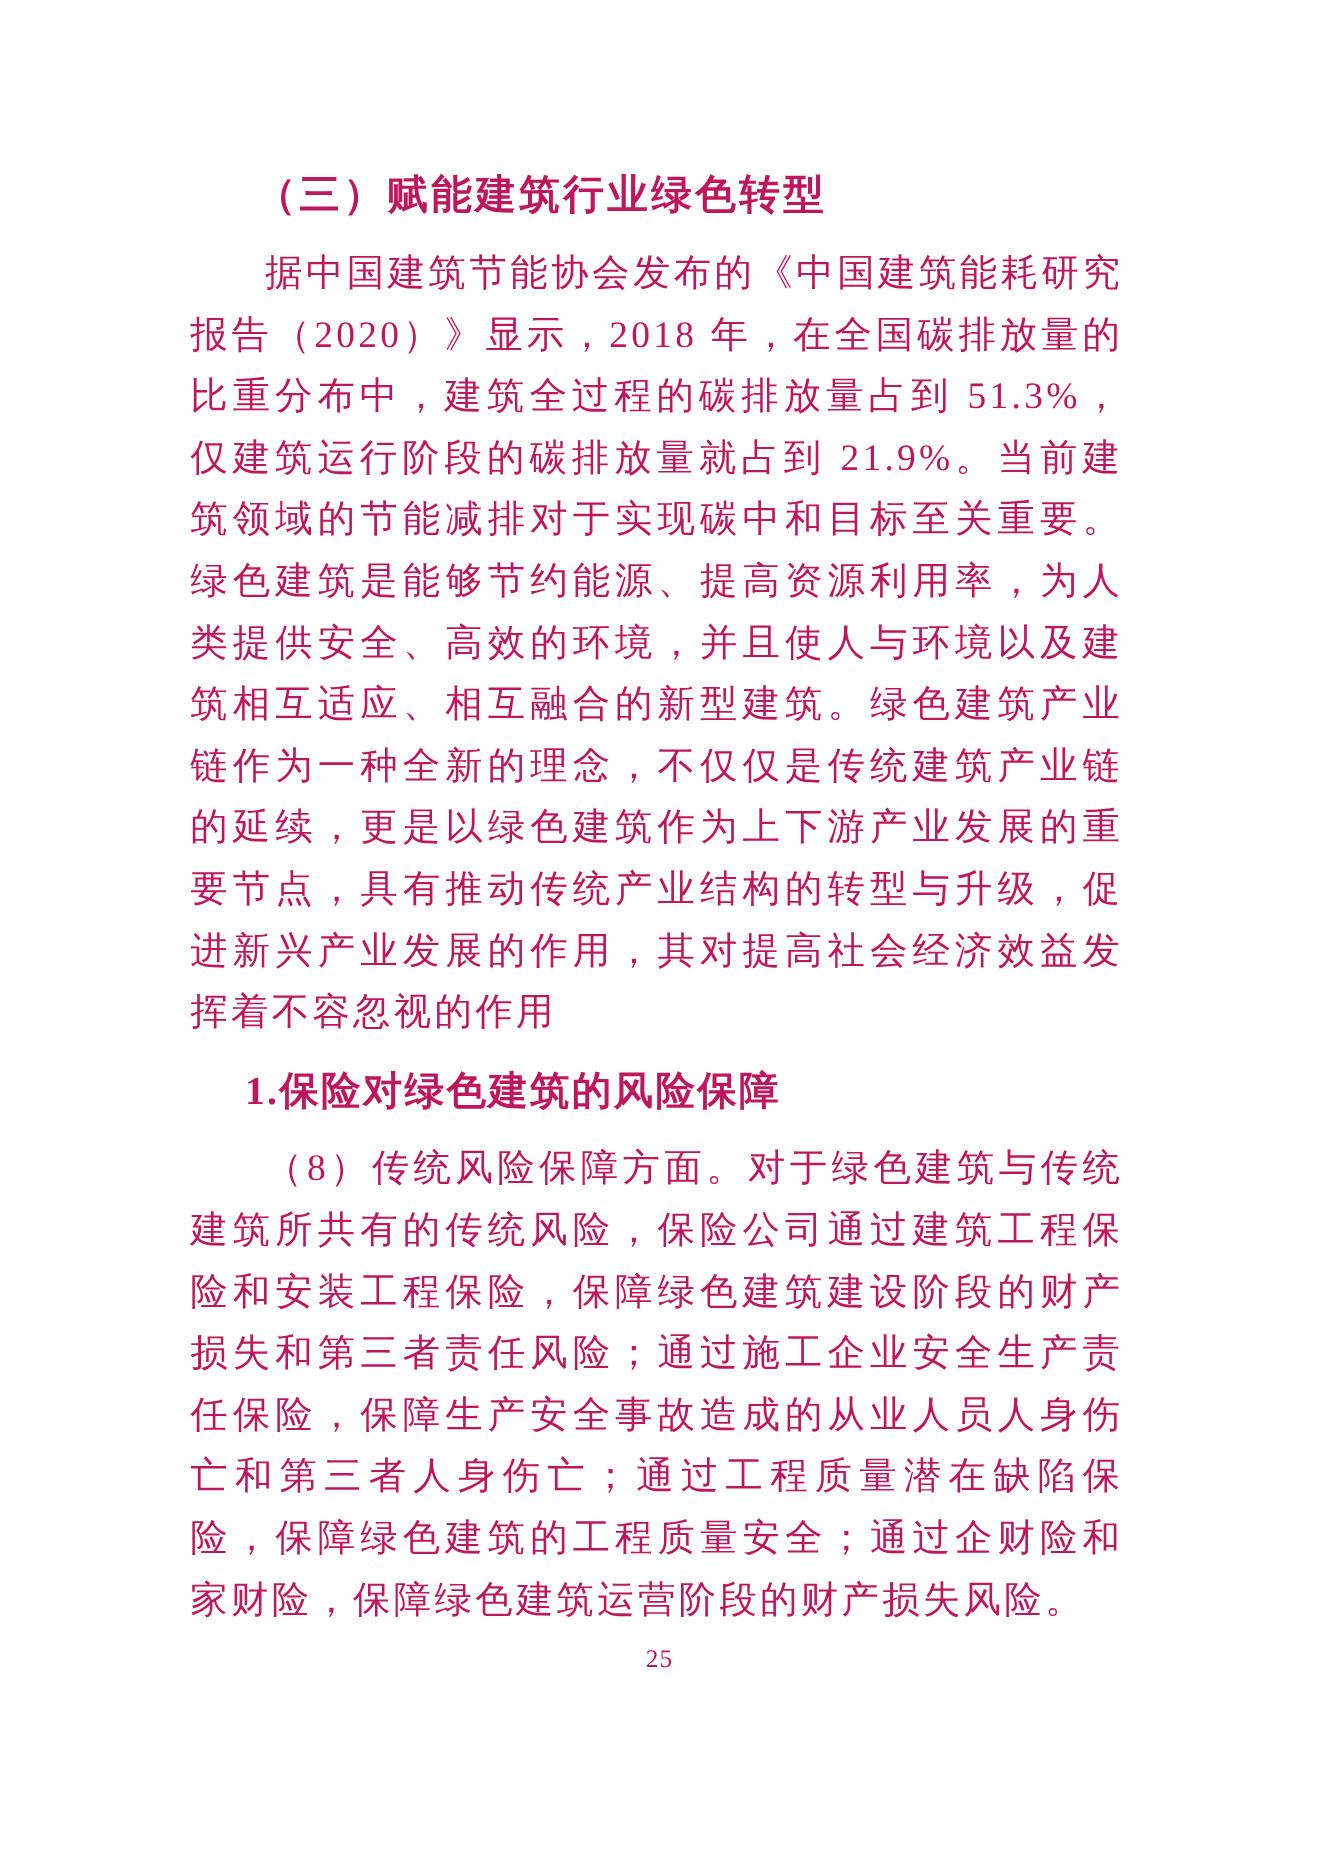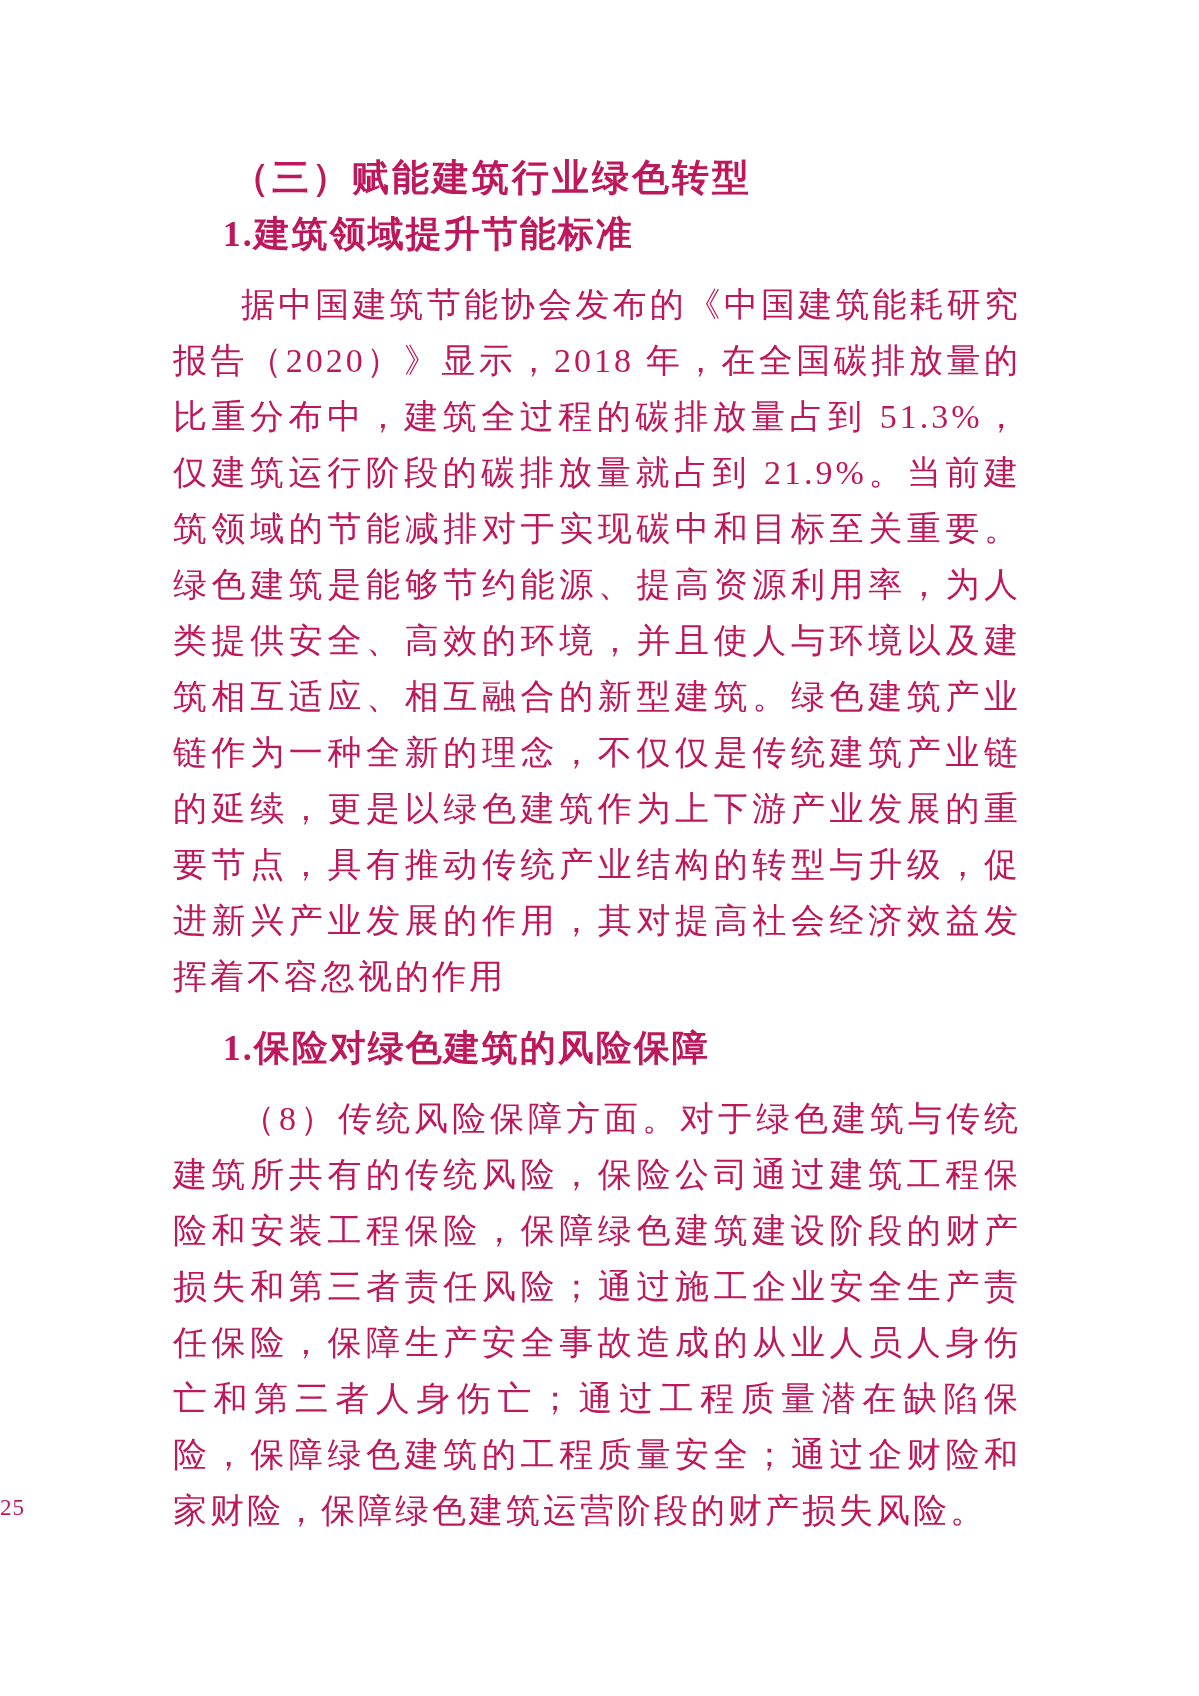--- a/index.html
+++ b/index.html
@@ -48,31 +48,30 @@
     text-align: justify;
     text-justify: inter-ideograph;
     text-indent: 2em;
     letter-spacing: 3px;
   }
   .page-number {
     position: absolute;
     top: 1492px;
     left: 0;
     width: 100%;
-    text-align: left;
+    text-align: center;
     font-size: 23px;
     line-height: 32px;
     letter-spacing: 1px;
   }
 </style>
 </head>
 <body>
 
 <div class="doc-page">
   <div class="doc-content">
     <h2 class="heading-main">（三）赋能建筑行业绿色转型</h2>
-    <h3 class="heading-sub">1.建筑领域提升节能标准</h3>
     <p class="para">据中国建筑节能协会发布的《中国建筑能耗研究报告（2020）》显示，2018 年，在全国碳排放量的比重分布中，建筑全过程的碳排放量占到 51.3%，仅建筑运行阶段的碳排放量就占到 21.9%。当前建筑领域的节能减排对于实现碳中和目标至关重要。绿色建筑是能够节约能源、提高资源利用率，为人类提供安全、高效的环境，并且使人与环境以及建筑相互适应、相互融合的新型建筑。绿色建筑产业链作为一种全新的理念，不仅仅是传统建筑产业链的延续，更是以绿色建筑作为上下游产业发展的重要节点，具有推动传统产业结构的转型与升级，促进新兴产业发展的作用，其对提高社会经济效益发挥着不容忽视的作用</p>
     <h3 class="heading-sub">1.保险对绿色建筑的风险保障</h3>
     <p class="para">（8）传统风险保障方面。对于绿色建筑与传统建筑所共有的传统风险，保险公司通过建筑工程保险和安装工程保险，保障绿色建筑建设阶段的财产损失和第三者责任风险；通过施工企业安全生产责任保险，保障生产安全事故造成的从业人员人身伤亡和第三者人身伤亡；通过工程质量潜在缺陷保险，保障绿色建筑的工程质量安全；通过企财险和家财险，保障绿色建筑运营阶段的财产损失风险。</p>
   </div>
   <div class="page-number">25</div>
 </div>
 
 </body></html>

